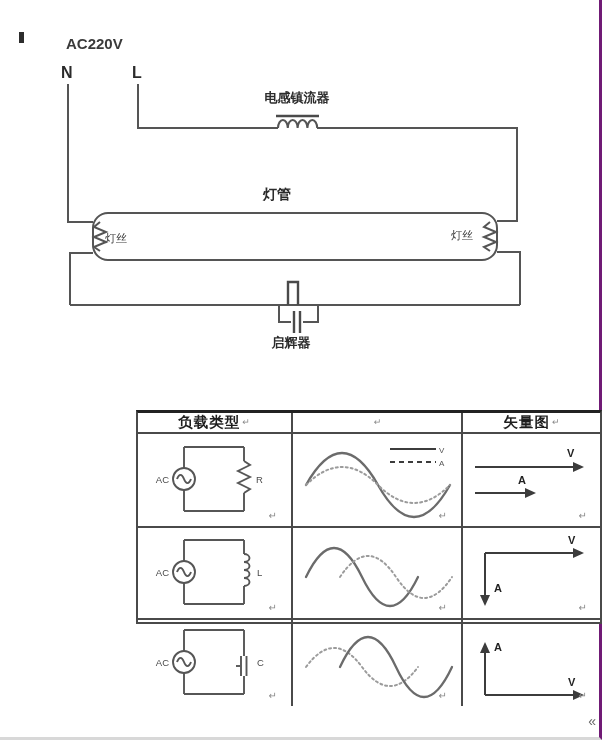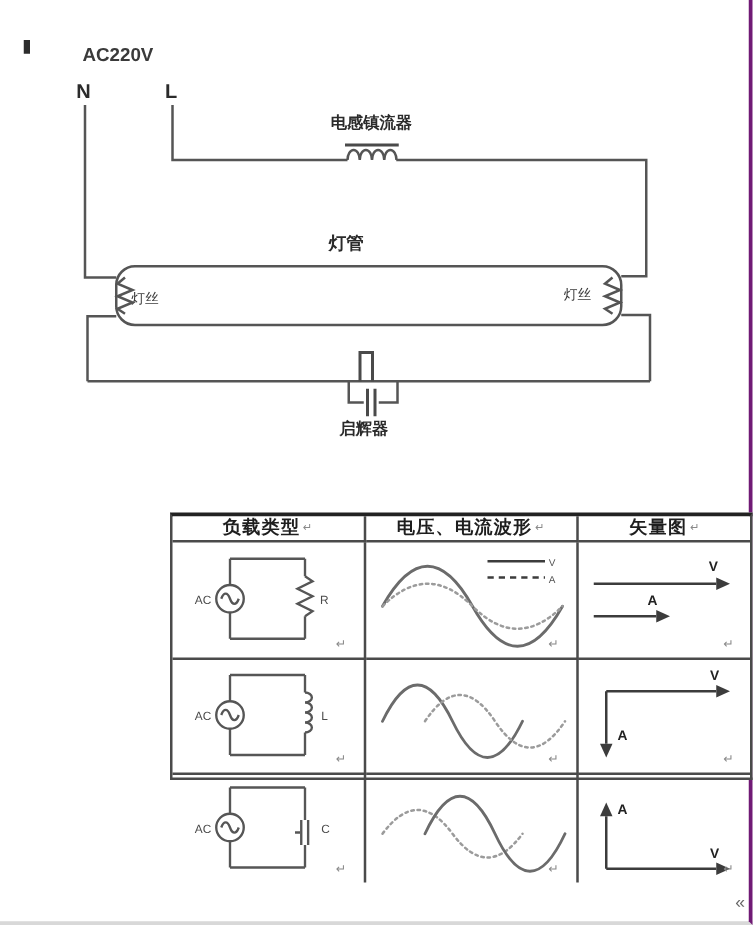--- a/index.html
+++ b/index.html
@@ -79,21 +79,20 @@
     <path class="wire-thick" d="M294,311 L294,333 M300,311 L300,333"></path>
   </svg>
 
   <div class="vatable">
 
     <div class="cell th col-a rhead">
       <span>负载类型</span>
       <span class="ret-inline">↵</span>
     </div>
     <div class="cell th col-b rhead">
-      <span>电压、电流波形</span>
       <span class="ret-inline">↵</span>
     </div>
     <div class="cell th rhead">
       <span>矢量图</span>
       <span class="ret-inline">↵</span>
     </div>
 
     <div class="cell col-a r1">
       <svg width="153" height="90" viewBox="0 0 153 90">
         <path class="cwire" d="M46,12 L106,12 M46,76 L106,76 M46,12 L46,33 M46,55 L46,76 M106,12 L106,26 M106,58 L106,76"></path>

